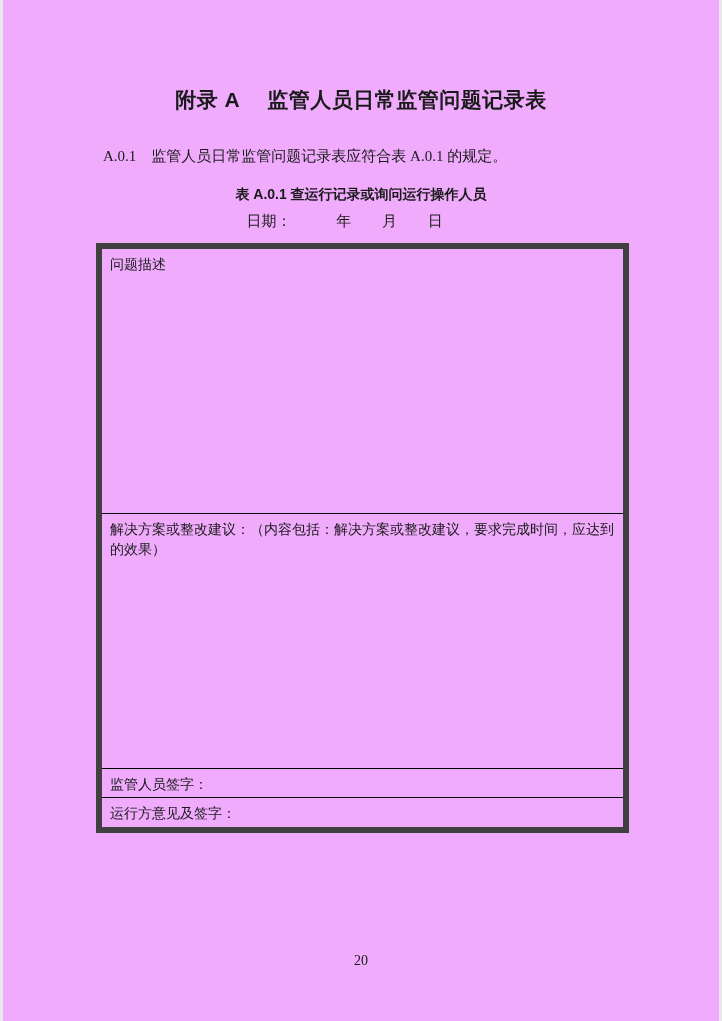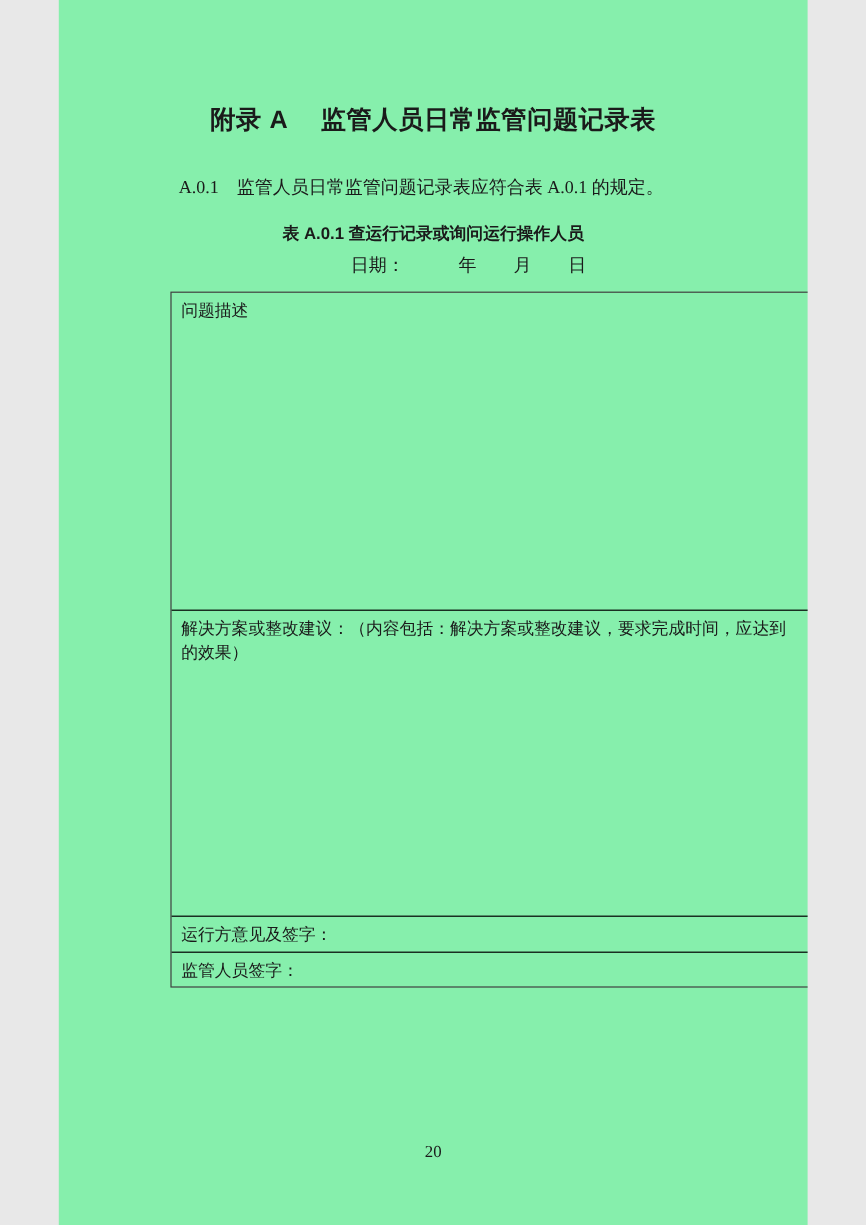--- a/index.html
+++ b/index.html
@@ -1,22 +1,22 @@
 <!DOCTYPE html>
 <html><head>
 <meta charset="utf-8">
 <style>
   * { margin: 0; padding: 0; box-sizing: border-box; }
   html, body { background: #e8e8e8; }
   .page {
     position: relative;
-    width: 624px;
+    width: 716px;
     height: 1021px;
     margin: 0 auto;
-    background: #86efac;
+    background: #f0abfc;
     color: #1a1a1a;
     font-family: "Liberation Serif", "DejaVu Serif", serif;
     overflow: hidden;
     text-decoration: underline;
   }
   .doc-title {
     position: absolute;
     top: 86px;
     left: 0;
     width: 100%;
@@ -53,21 +53,21 @@
     text-align: center;
     font-size: 15px;
   }
   .date-line .dl-label { margin-right: 14px; }
   .date-line .dl-unit  { margin-left: 27px; }
   .form-table {
     position: absolute;
     top: 243px;
     left: 93px;
     width: 533px;
-    border: 1px solid #404040;
+    border: 6px solid #404040;
     font-size: 14px;
   }
   .form-row {
     position: relative;
     padding: 6px 8px 0 8px;
     line-height: 20px;
     overflow: hidden;
   }
   .form-row + .form-row { border-top: 1px solid #000000; }
   .row-h-xl1 { height: 264px; }
@@ -103,23 +103,23 @@
     <span class="dl-unit">日</span>
   </div>
 
   <div class="form-table">
     <div class="form-row row-h-xl1">
       <span>问题描述</span>
     </div>
     <div class="form-row row-h-xl2">
       <span>解决方案或整改建议：（内容包括：解决方案或整改建议，要求完成时间，应达到的效果）</span>
     </div>
+    <div class="form-row row-h-sm4">
+      <span>监管人员签字：</span>
+    </div>
     <div class="form-row row-h-sm3">
       <span>运行方意见及签字：</span>
-    </div>
-    <div class="form-row row-h-sm4">
-      <span>监管人员签字：</span>
     </div>
   </div>
 
   <div class="page-number">20</div>
 
 </div>
 
 </body></html>

